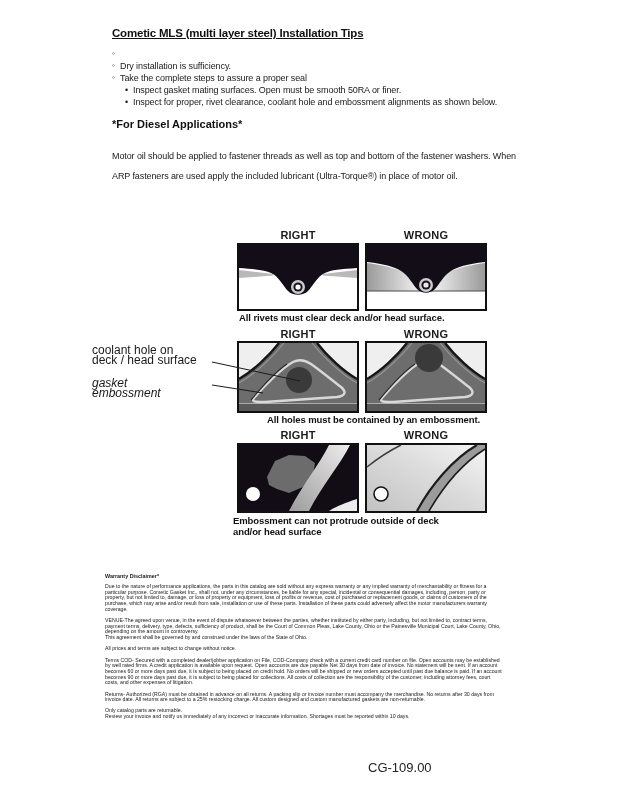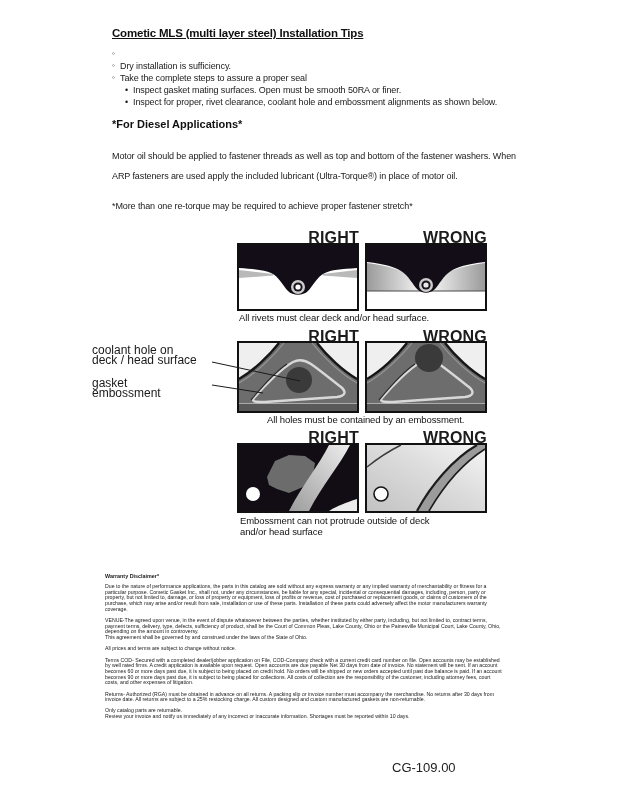--- a/index.html
+++ b/index.html
@@ -15,39 +15,39 @@
   }
   .tips { margin:0 0 10px 0; }
   .tip { display:flex; line-height:12px; font-size:9px; letter-spacing:-0.1px; }
   .tip .mark { flex:none; width:8px; font-size:8px; line-height:12px; }
   .tip.sub { margin-left:13px; }
   .tip.sub .mark { font-size:9px; }
   .diesel-heading { margin:0 0 16px 0; font-size:11px; font-weight:bold; color:#111; }
   .body-p { margin:10px 0 6px 0; font-size:9px; line-height:20px; letter-spacing:-0.1px; }
   
   .rw-label {
-    position:absolute; width:122px; text-align:right; font-size:16px;
+    position:absolute; width:122px; text-align:center; font-size:11px;
     font-weight:bold; letter-spacing:0.2px; color:#1c1c1c;
   }
   .dbox { position:absolute; width:122px; line-height:0; }
   .caption {
-    position:absolute; font-size:9.5px; font-weight:normal; letter-spacing:-0.1px;
+    position:absolute; font-size:9.5px; font-weight:bold; letter-spacing:-0.1px;
     line-height:10.5px; color:#111; white-space:pre-line;
   }
   .annot {
     position:absolute; left:92px; width:106px; text-align:left; font-size:12px;
     line-height:10px; color:#1a1a1a; white-space:pre-line;
   }
   .pointer-overlay { position:absolute; left:120px; top:340px; pointer-events:none; }
   
   .disclaimer { position:absolute; left:105px; top:573px; width:400px; }
   .disclaimer h3 { margin:0 0 5px 0; font-size:5.4px; font-weight:bold; }
   .disclaimer p { margin:0 0 5.5px 0; font-size:5.2px; line-height:5.7px; white-space:pre-line; }
   
-  .page-code { position:absolute; left:392px; top:760px; font-size:13px; color:#222; }
+  .page-code { position:absolute; left:368px; top:760px; font-size:13px; color:#222; }
 </style>
 </head>
 <body>
 
 <div class="sheet">
 
   <div class="main-col">
     <h1 class="title">Cometic MLS (multi layer steel) Installation Tips</h1>
 
     <div class="tips">
@@ -67,21 +67,20 @@
         <span>Inspect gasket mating surfaces.  Open must be smooth 50RA or finer.</span>
       </div>
       <div class="tip sub">
         <span class="mark">•</span>
         <span>Inspect for proper, rivet clearance, coolant hole and embossment alignments as shown below.</span>
       </div>
     </div>
 
     <h2 class="diesel-heading">*For Diesel Applications*</h2>
     <p class="body-p">Motor oil should be applied to fastener threads as well as top and bottom of the fastener washers. When ARP fasteners are used apply the included lubricant (Ultra-Torque®) in place of motor oil.</p>
-    <p class="body-p">*More than one re-torque may be required to achieve proper fastener stretch*</p>
   </div>
 
   <div class="rw-label" style="left:237px; top:229px;">RIGHT</div>
   <div class="rw-label" style="left:365px; top:229px;">WRONG</div>
 
   <div class="dbox" style="left:237px; top:243px;">
     <svg viewBox="0 0 122 68" width="122" height="68">
       <rect x="1" y="1" width="120" height="66" fill="#ffffff" stroke="#111" stroke-width="2"></rect>
       <path d="M2,2 H120 V25 C104,26 94,27 88,30 C80,33.5 76,43 71,48 C66,53 56,53 51,48 C46,43 42,33.5 34,30 C28,27 18,26 2,25 Z" fill="#120d16"></path>
       <polygon points="2,27 36,31 36,32.5 2,35" fill="#b9b9b9"></polygon>
@@ -113,21 +112,21 @@
       <circle cx="61" cy="42" r="2.6" fill="#e9e9e9"></circle>
     </svg>
   </div>
   <div class="caption" style="left:239px; top:313px;">All rivets must clear deck and/or head surface.</div>
 
   <div class="rw-label" style="left:237px; top:328px;">RIGHT</div>
   <div class="rw-label" style="left:365px; top:328px;">WRONG</div>
 
   <div class="annot" style="top:345px;">coolant hole on
 deck / head surface</div>
-  <div class="annot" style="top:378px;">gasket embossment</div>
+  <div class="annot" style="top:378px;font-style:italic;">gasket embossment</div>
 
   <div class="dbox" style="left:237px; top:341px;">
     <svg viewBox="0 0 122 72" width="122" height="72">
       <rect x="1" y="1" width="120" height="70" fill="#6d6d6d" stroke="#111" stroke-width="2"></rect>
       <path d="M2,2 L42,2 C32,15 16,30 2,38 Z" fill="#efefef"></path>
       <path d="M42,2 C32,15 16,30 2,38" stroke="#161616" stroke-width="2.4" fill="none"></path>
       <path d="M47,2 C36,16 18,33 2,42" stroke="#989898" stroke-width="1.2" fill="none"></path>
       <path d="M120,2 L80,2 C90,15 106,30 120,38 Z" fill="#efefef"></path>
       <path d="M80,2 C90,15 106,30 120,38" stroke="#161616" stroke-width="2.4" fill="none"></path>
       <path d="M75,2 C86,16 104,33 120,42" stroke="#989898" stroke-width="1.2" fill="none"></path>
@@ -188,21 +187,21 @@
         </linearGradient>
       </defs>
       <rect x="1" y="1" width="120" height="68" fill="url(#bg3w)" stroke="#111" stroke-width="2"></rect>
       <path d="M52,68 C66,42 88,16 112,2 L120,2 L120,6 C98,20 78,44 64,68 Z" fill="#9b9b9b"></path>
       <path d="M52,68 C66,42 88,16 112,2" stroke="#1d1d1d" stroke-width="2.2" fill="none"></path>
       <path d="M64,68 C78,44 98,20 120,6" stroke="#1d1d1d" stroke-width="1.6" fill="none"></path>
       <path d="M2,24 C12,16 24,8 36,2" stroke="#3a3a3a" stroke-width="1.4" fill="none"></path>
       <circle cx="16" cy="51" r="7" fill="#fcfcfc" stroke="#161616" stroke-width="1.6"></circle>
     </svg>
   </div>
-  <div class="caption" style="left:240px; top:516px;">Embossment can not protrude outside of deck
+  <div class="caption" style="left:233px; top:516px;">Embossment can not protrude outside of deck
 and/or head surface</div>
 
   <div class="disclaimer">
     <h3>Warranty Disclaimer*</h3>
     <p>Due to the nature of performance applications, the parts in this catalog are sold without any express warranty or any implied warranty of merchantability or fitness for a particular purpose.  Cometic Gasket Inc., shall not, under any circumstances, be liable for any special, incidental or consequential damages, including, person, party or property, but not limited to, damage, or loss of property or equipment, loss of profits or revenue, cost of purchased or replacement goods, or claims of customers of the purchase, which may arise and/or result from sale, installation or use of these parts.  Installation of these parts could adversely affect the motor manufacturers warranty coverage.</p>
     <p>VENUE-The agreed upon venue, in the event of dispute whatsoever between the parties, whether instituted by either party, including, but not limited to, contract terms, payment terms, delivery, type, defects, sufficiency of product, shall be the Court of Common Pleas, Lake County, Ohio or the Painesville Municipal Court, Lake County, Ohio, depending on the amount in controversy.
 This agreement shall be governed by and construed under the laws of the State of Ohio.</p>
     <p>All prices and terms are subject to change without notice.</p>
     <p>Terms COD- Secured with a completed dealer/jobber application on File, COD-Company check with a current credit card number on file.  Open accounts may be established by well rated firms.  A credit application is available upon request.  Open accounts are due payable Net 30 days from date of invoice.  No statement will be sent.  If an account becomes 60 or more days past due, it is subject to being placed on credit hold.  No orders will be shipped or new orders accepted until past due balance is paid.  If an account becomes 90 or more days past due, it is subject to being placed for collections.  All costs of collection are the responsibility of the customer, including attorney fees, court costs, and other expenses of litigation.</p>
     <p>Returns- Authorized (RGA) must be obtained in advance on all returns.  A packing slip or invoice number must accompany the merchandise.  No returns after 30 days from invoice date.  All returns are subject to a 25% restocking charge.  All custom designed and custom manufactured gaskets are non-returnable.</p>

